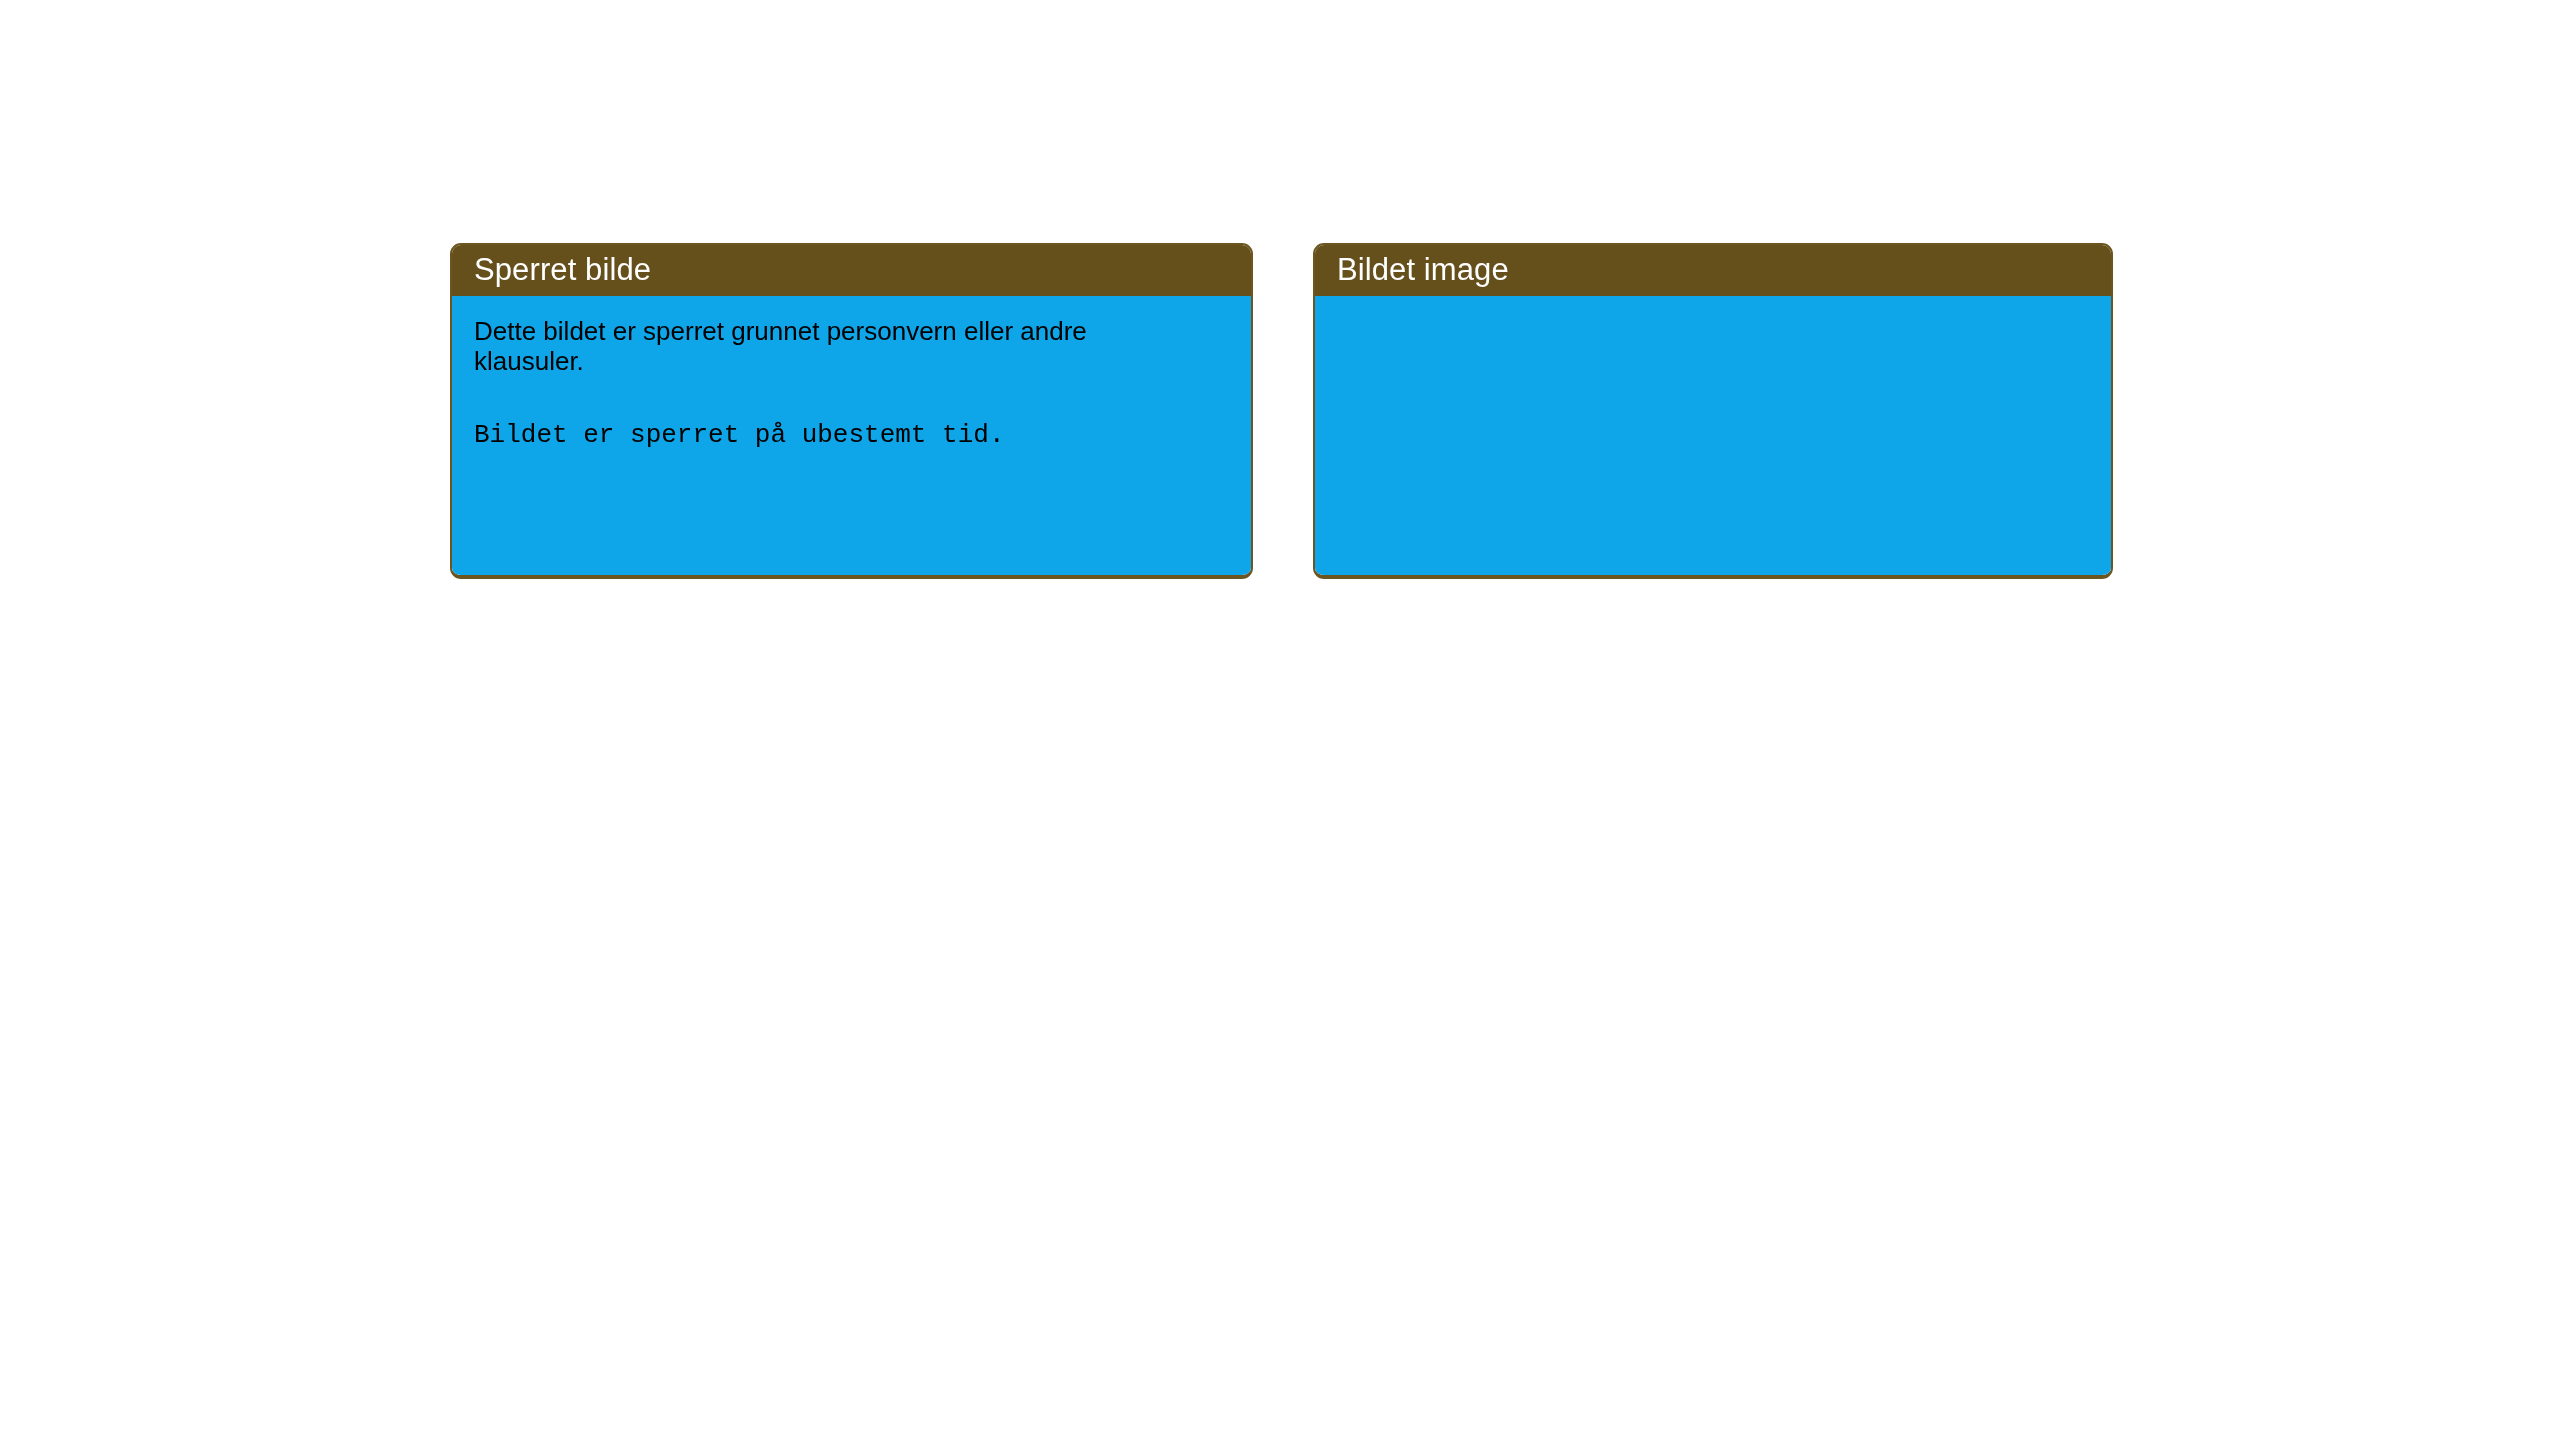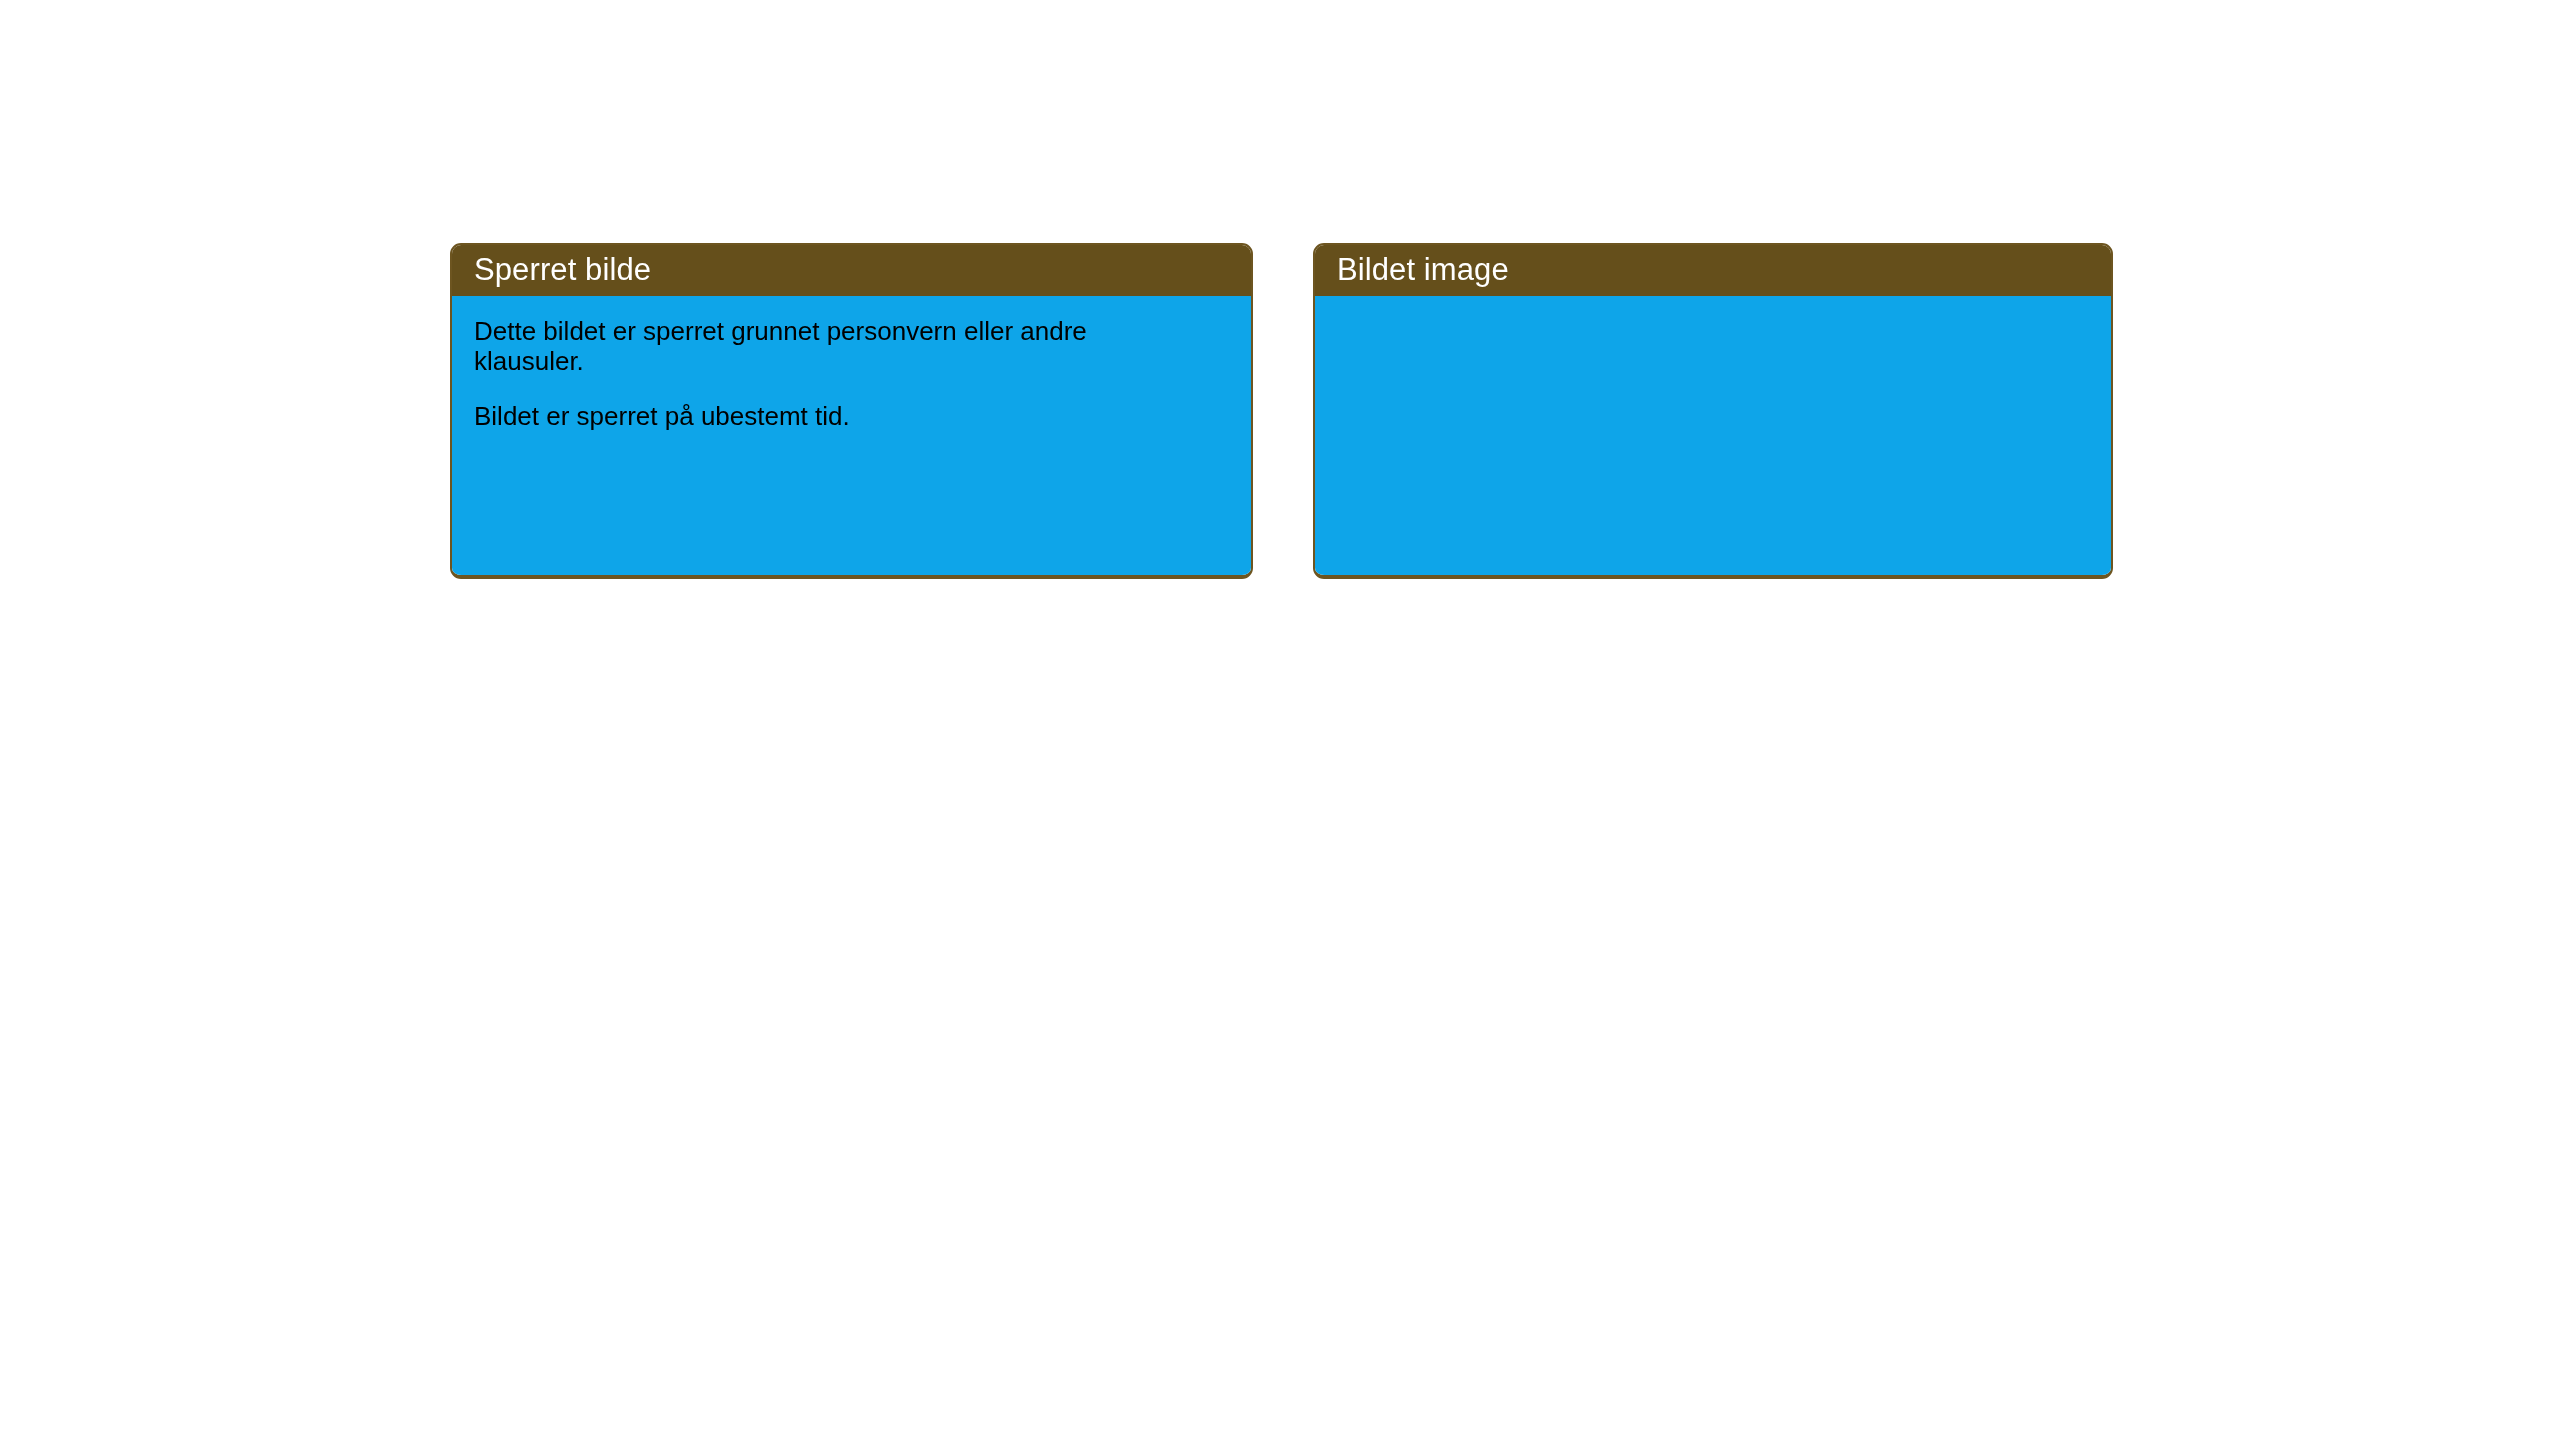--- a/index.html
+++ b/index.html
@@ -73,21 +73,22 @@
   .notice-card__paragraph {
     margin: 0;
     color: #000000;
     font-size: 26px;
     font-weight: 400;
     line-height: 1.16;
     max-width: 700px;
   }
 
   .notice-card__paragraph + .notice-card__paragraph {
-    margin-top: 25px;
+    margin-top: 44px;
+    font-family: Liberation Mono, monospace;
   }
 </style>
 </head>
 <body>
 
 <div class="stage">
   <div class="notice-row">
 
     <section class="notice-card">
       <header class="notice-card__header">

